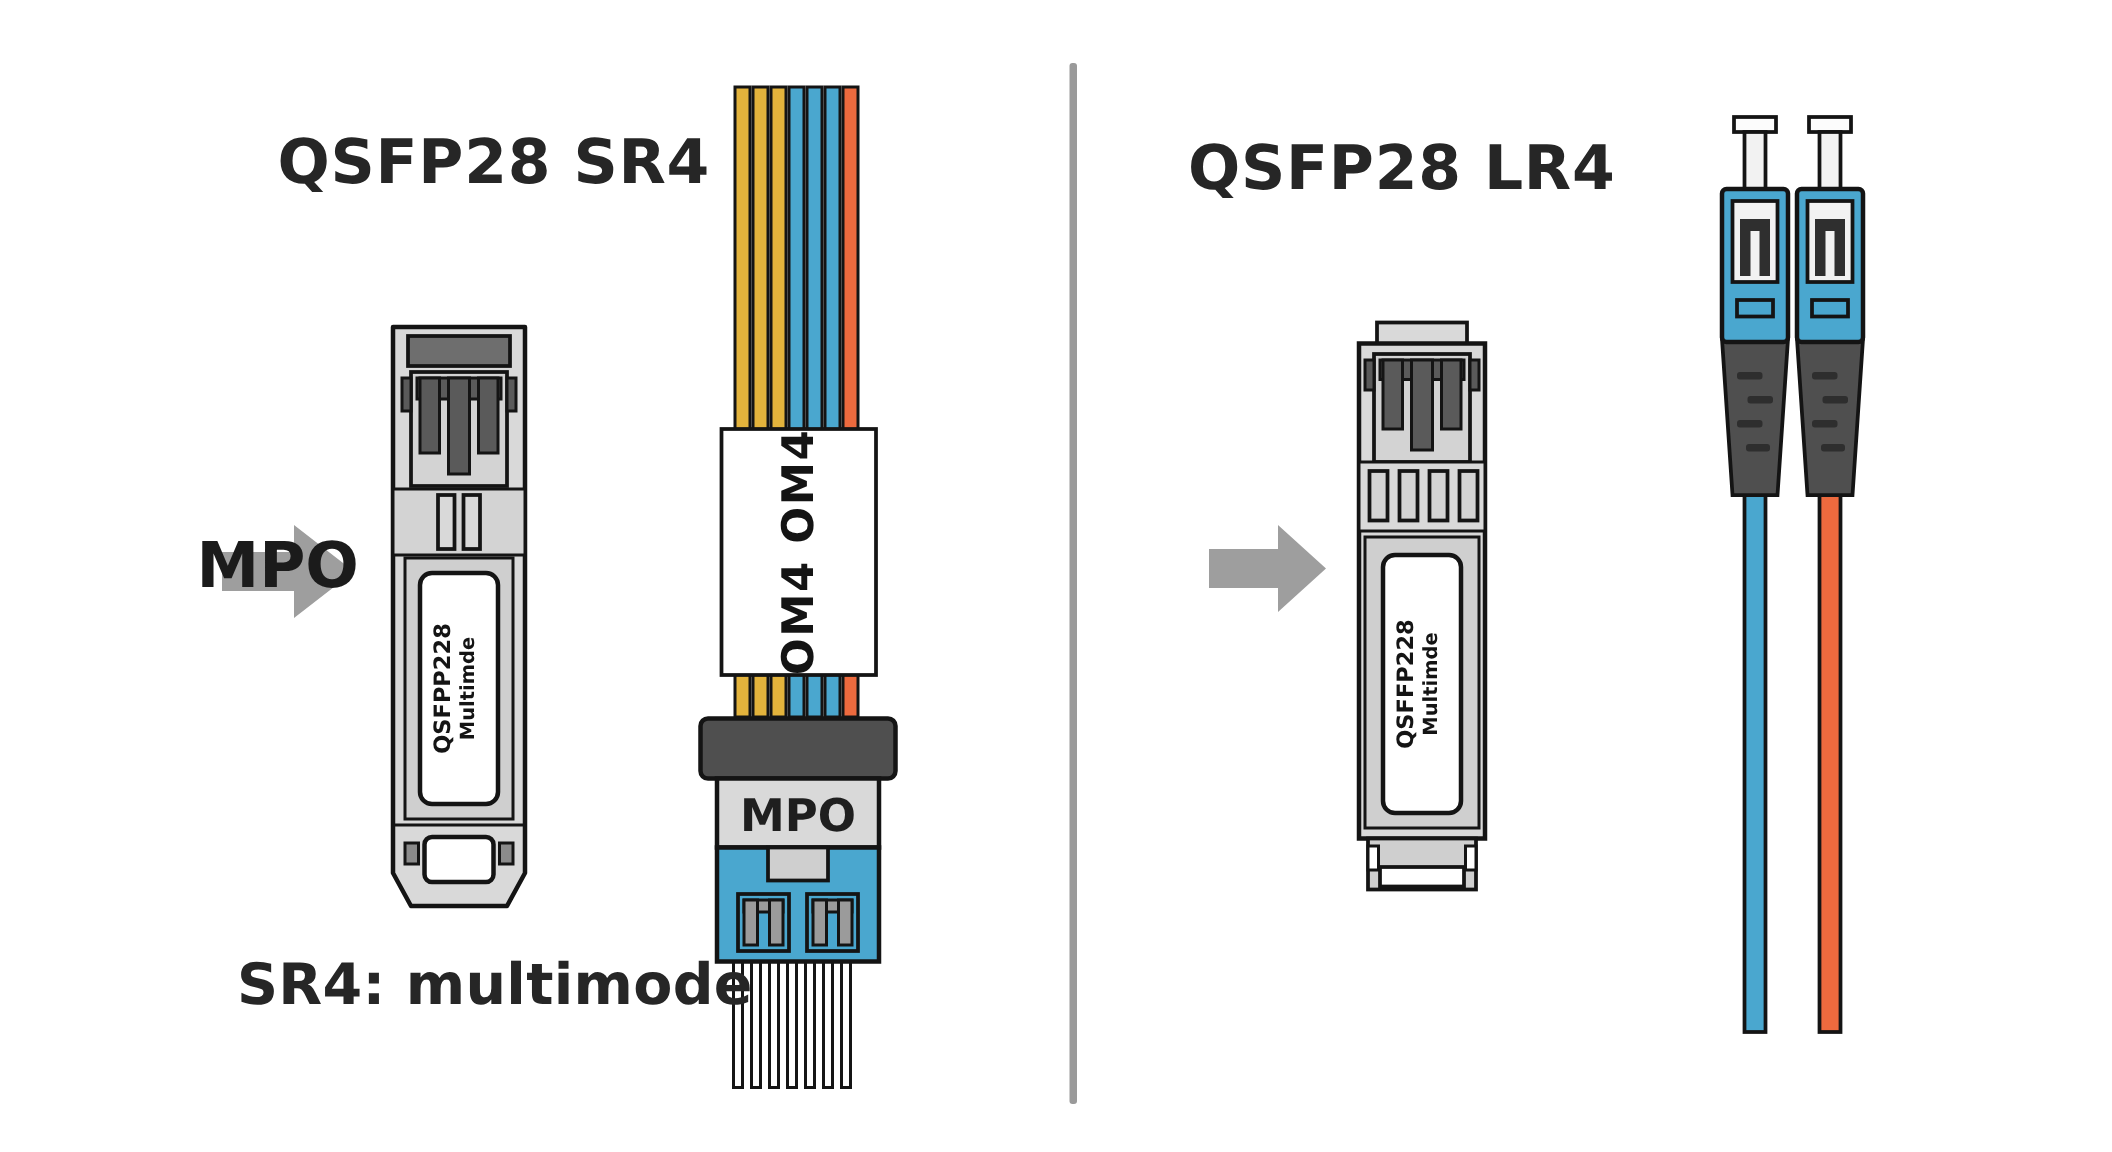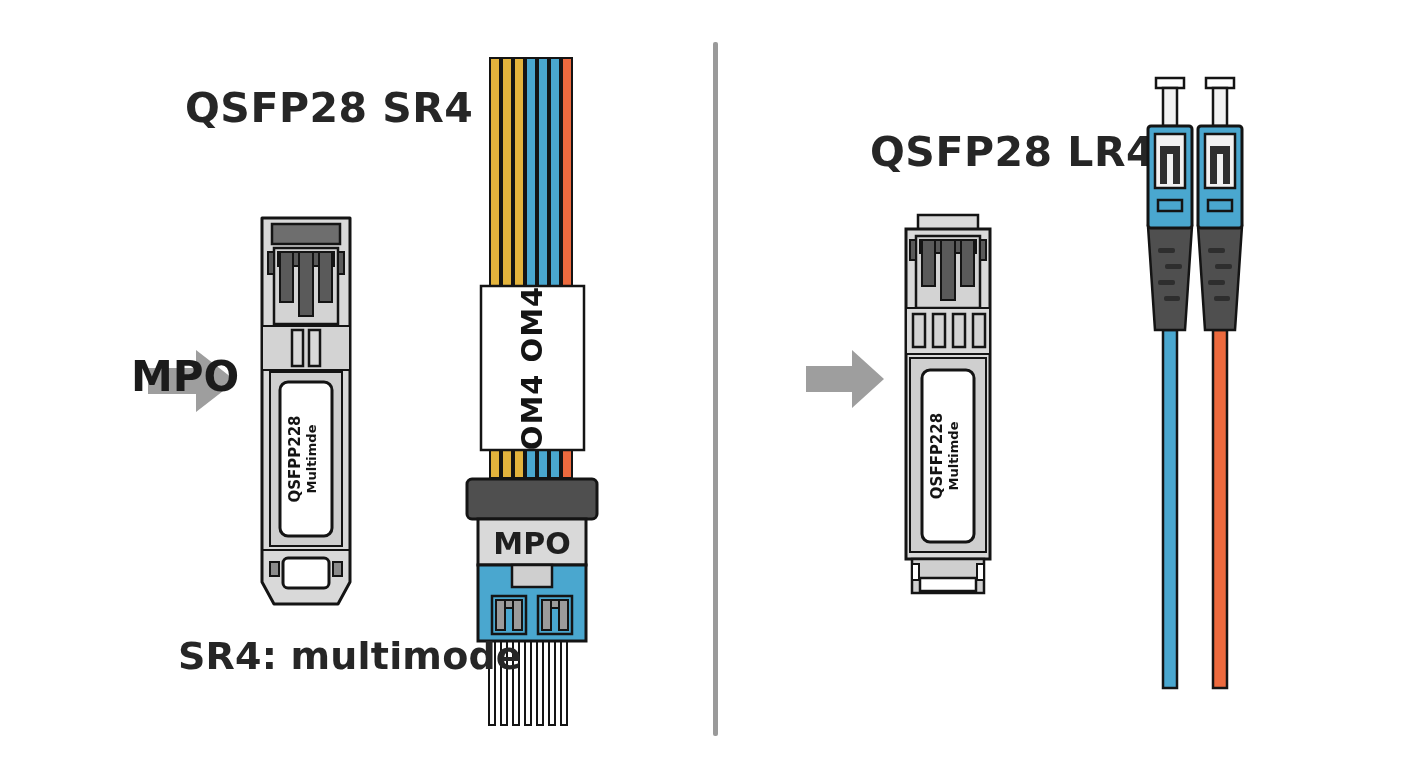--- a/index.html
+++ b/index.html
@@ -5,21 +5,21 @@
   html,body{margin:0;padding:0;background:#ffffff;}
   #canvas{
     position:relative;width:1408px;height:768px;background:#ffffff;
     overflow:hidden;font-family:"DejaVu Sans","Liberation Sans",sans-serif;
   }
   .abs{position:absolute;}
   .title{
     font-size:41px;font-weight:700;color:#262626;letter-spacing:0.5px;white-space:nowrap;
   }
   .caption{
-    font-size:38px;font-weight:700;color:#262626;letter-spacing:0.2px;white-space:nowrap;margin-left:20px;
+    font-size:38px;font-weight:700;color:#262626;letter-spacing:0.2px;white-space:nowrap;
   }
   .mpo-text{
     font-size:42px;font-weight:700;color:#1b1b1b;z-index:3;white-space:nowrap;
   }
   .divider{width:5px;border-radius:2px;}
   svg{display:block;overflow:visible;}
   svg text{
     font-family:"DejaVu Sans","Liberation Sans",sans-serif;font-weight:700;fill:#141414;
   }
   .lbl-line1{font-size:15px;}
@@ -106,21 +106,21 @@
       <rect x="78" y="124" width="26" height="8" fill="#9b9b9b" stroke="#141414" stroke-width="2"></rect>
       <rect x="78" y="124" width="9" height="30" fill="#9b9b9b" stroke="#141414" stroke-width="2"></rect>
       <rect x="95" y="124" width="9" height="30" fill="#9b9b9b" stroke="#141414" stroke-width="2"></rect>
     </g>
   </svg>
 
   <div class="abs caption" style="left:158px;top:634px;">SR4: multimode</div>
 
   <div class="abs divider" style="left: 713px; top: 42px; height: 694px; background: rgb(154, 154, 154);"></div>
 
-  <div class="abs title" style="left:870px;top:88px;margin-top:40px;">QSFP28 LR4</div>
+  <div class="abs title" style="left:792px;top:88px;">QSFP28 LR4</div>
 
   <svg class="abs" style="left:806px;top:348px;" width="80" height="62" viewBox="0 0 80 62">
     <path d="M0,18 H46 V2 L78,31 L46,60 V44 H0 Z" fill="#9e9e9e"></path>
   </svg>
 
   <svg class="abs" style="left:898px;top:212px;" width="100" height="400" viewBox="0 0 100 400">
     <rect x="20" y="3" width="60" height="16" fill="#d9d9d9" stroke="#141414" stroke-width="2.5"></rect>
     <rect x="8" y="17" width="84" height="330" fill="#d9d9d9" stroke="#141414" stroke-width="3"></rect>
     <rect x="18" y="24" width="64" height="72" fill="#d3d3d3" stroke="#141414" stroke-width="2.5"></rect>
     <g>

